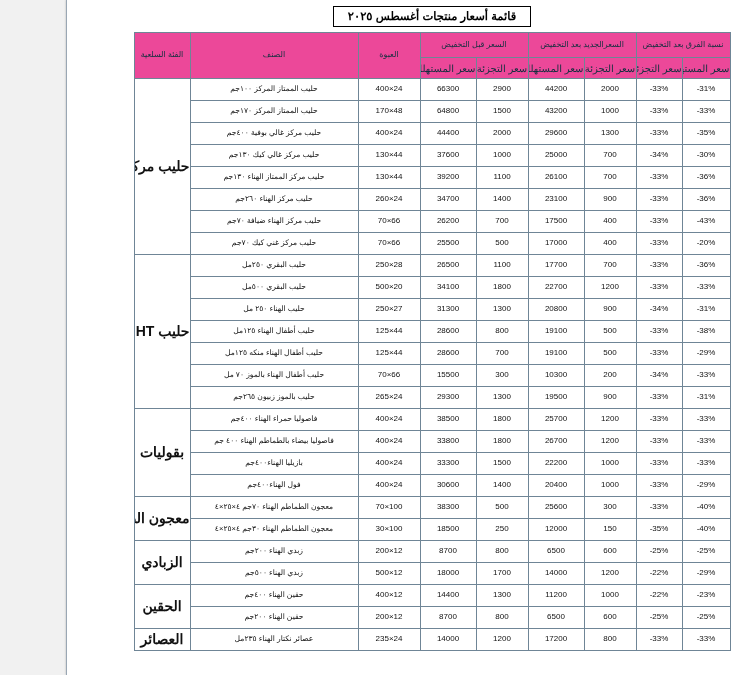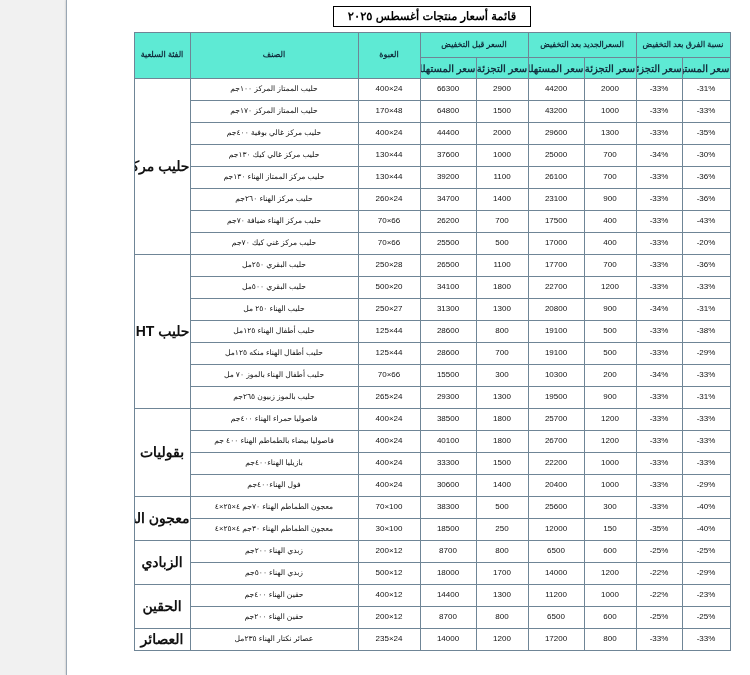--- a/index.html
+++ b/index.html
@@ -53,22 +53,22 @@
     border: 1px solid #6f8596;
     padding: 0;
     text-align: center;
     vertical-align: middle;
     height: 21px;
     line-height: 1.1;
     overflow: hidden;
     white-space: nowrap;
   }
   thead th {
-    background: #5eead4;
-    font-weight: bold;
+    background: #ec4899;
+    font-weight: normal;
     font-size: 8px;
     color: #12303f;
   }
   thead tr.grp th { height: 24px; }
   thead tr.sub th { height: 20px; font-size: 10px; margin-top: 46px; }
   td.num { font-size: 8px; direction: ltr; }
   td.desc {
     text-align: right;
     padding-right: 5px;
     font-size: 7.6px;
@@ -292,21 +292,21 @@
             <td class="num">400×24</td>
             <td class="desc">فاصوليا حمراء الهناء ٤٠٠جم</td>
             <td class="cat" rowspan="4">بقوليات</td>
           </tr>
           <tr>
             <td class="pct">-33%</td>
             <td class="pct">-33%</td>
             <td class="num">1200</td>
             <td class="num">26700</td>
             <td class="num">1800</td>
-            <td class="num">40100</td>
+            <td class="num">33800</td>
             <td class="num">400×24</td>
             <td class="desc">فاصوليا بيضاء بالطماطم الهناء ٤٠٠ جم</td>
           </tr>
           <tr>
             <td class="pct">-33%</td>
             <td class="pct">-33%</td>
             <td class="num">1000</td>
             <td class="num">22200</td>
             <td class="num">1500</td>
             <td class="num">33300</td>

